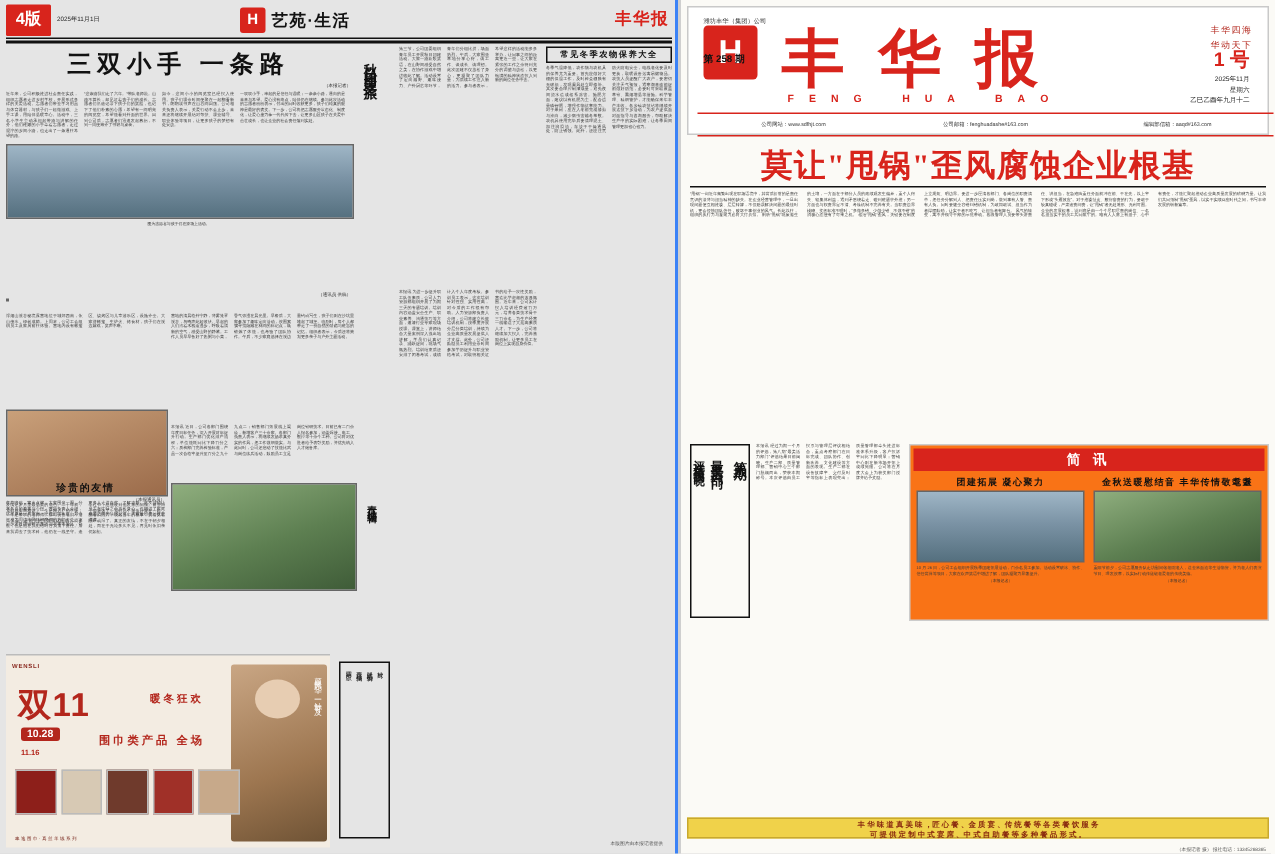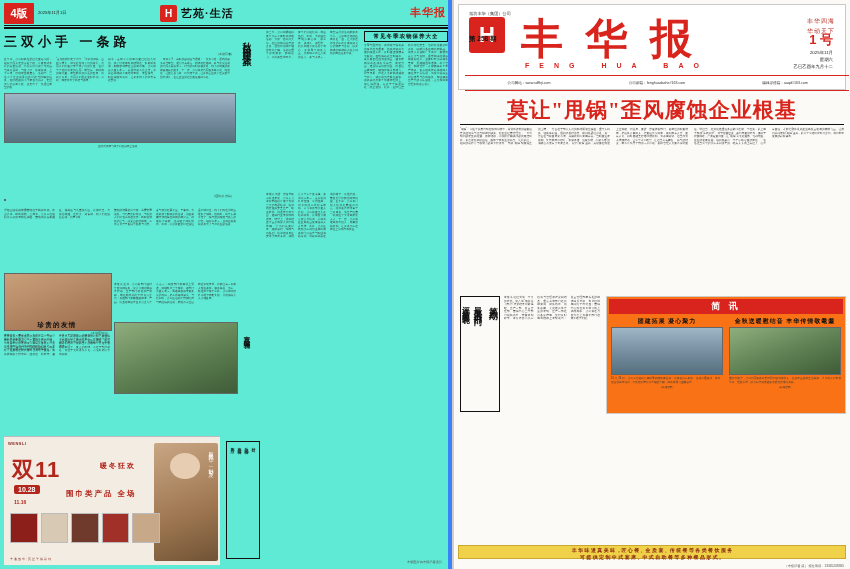--- a/index.html
+++ b/index.html
@@ -7,21 +7,21 @@
     width:850px;height:569px;overflow:hidden;
     background:#cfcfcf;
     font-family:"Liberation Sans","DejaVu Sans",sans-serif;
     color:#111;
   }
   .page{position:relative;width:850px;height:569px;}
 
   
   .sheet-left{
     position:absolute;left:0;top:0;width:452px;height:569px;
-    background:#5eead4;border-right:4px solid #3b82f6;
+    background:#e5e5e5;border-right:2px solid #3b82f6;
     box-sizing:border-box;
   }
   
   .sheet-right{
     position:absolute;left:454px;top:0;width:396px;height:569px;
     background:#fbfaf6;box-sizing:border-box;
   }
 
   
   .vtext{writing-mode:vertical-rl;text-orientation:upright;}
@@ -56,21 +56,21 @@
   .l-paper{
     position:absolute;right:6px;top:5px;font-size:11px;font-weight:bold;color:#d8241c;letter-spacing:1px;
   }
   .l-topline{position:absolute;left:4px;top:25px;width:444px;height:1px;background:#111;}
   .l-topline2{position:absolute;left:4px;top:27px;width:444px;height:2px;background:#111;}
 
   
   .l-body{position:absolute;left:4px;top:31px;width:444px;height:534px;}
 
   .headline-main{
-    font-size:13px;font-weight:bold;letter-spacing:4px;text-align:left;color:#111;
+    font-size:16px;font-weight:bold;letter-spacing:4px;text-align:center;color:#111;
     margin-top:2px;
   }
   .byline{font-size:3px;text-align:right;color:#333;margin-top:1px;}
 
   .photo{
     background:linear-gradient(160deg,#8fa3b4,#6f8496 40%,#4f6373);
     border:0.5px solid #666;
   }
   .photo.green{background:linear-gradient(160deg,#8fae7e,#5d7f51 55%,#3f5c38);}
   .photo.crowd{background:linear-gradient(180deg,#9fb6c6 0%,#7b93a5 45%,#55707f 100%);}

